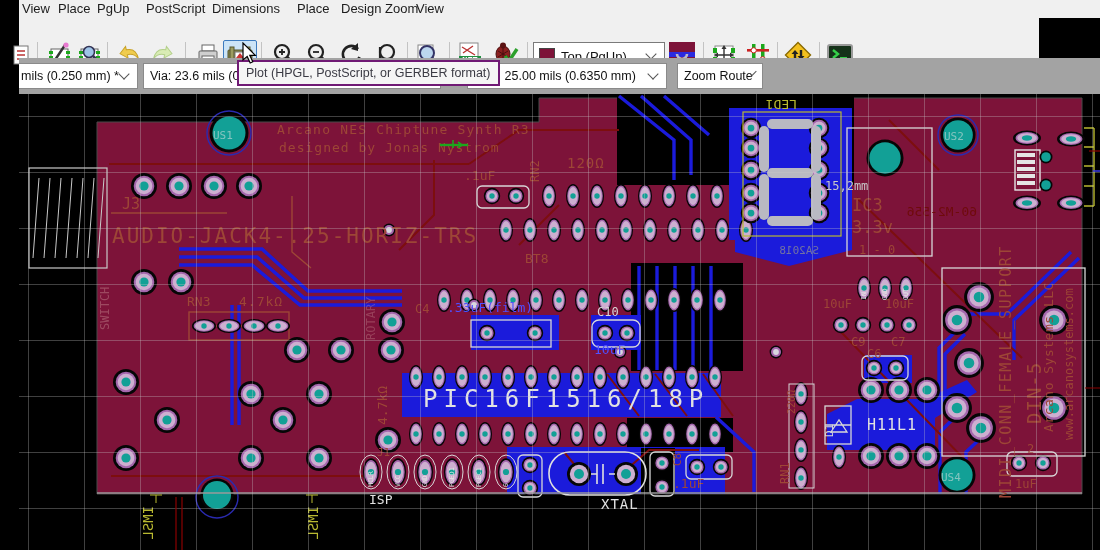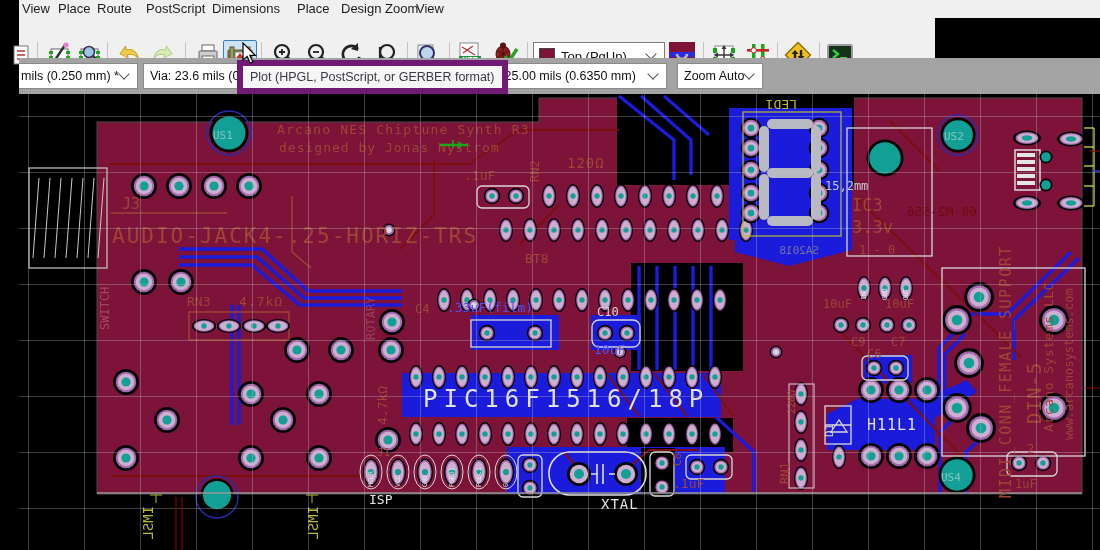--- a/index.html
+++ b/index.html
@@ -1,51 +1,51 @@
 <!DOCTYPE html>
 <html><head>
 <meta charset="utf-8">
 <style>
   html,body{margin:0;padding:0;width:1100px;height:550px;overflow:hidden;background:#000;
     font-family:"Liberation Sans",sans-serif;}
   .app{position:relative;width:1100px;height:550px;margin-left:19px;}
   
   .menubar{position:absolute;left:0;top:0;width:1100px;height:18px;background:#f0f0f0;}
   .menubar span{position:absolute;top:1px;font-size:13px;color:#1c1c1c;}
-  .toolbar{position:absolute;left:0;top:18px;width:916px;height:40px;background:#f0f0f0;}
+  .toolbar{position:absolute;left:0;top:18px;width:1020px;height:40px;background:#f0f0f0;}
   .tbtn{position:absolute;top:22px;width:30px;height:30px;display:flex;align-items:center;justify-content:center;}
   .tsep{position:absolute;top:24px;width:1px;height:27px;background:#c3c3c3;}
   .tbtn.sel{border:1px solid #3d7bbf;background:#cce4f7;border-radius:2px;}
   .layercombo{position:absolute;left:514px;top:24px;width:130px;height:26px;background:#fff;
     border:1px solid #7a7a7a;display:flex;align-items:center;font-size:13px;color:#111;}
   .layercombo .swatch{width:14px;height:14px;background:#7d1339;border:1px solid #444;margin:0 6px 0 5px;}
   .chev{width:7px;height:7px;border-right:1.6px solid #555;border-bottom:1.6px solid #555;
     transform:rotate(45deg);margin-left:auto;margin-right:9px;margin-top:-4px;}
   .optionsbar{position:absolute;left:0;top:58px;width:1100px;height:36px;background:#a3a3a3;
     border-bottom:4px solid #4d7c0f;}
   .combo{position:absolute;top:5px;height:24px;background:#fff;border:1px solid #8a8a8a;
     display:flex;align-items:center;font-size:12.5px;color:#111;white-space:nowrap;overflow:hidden;}
   .combo .txt{padding-left:6px;}
-  .tooltip{position:absolute;left:218px;top:60px;height:22px;background:#f5f5f5;border:6px solid #701a75;
+  .tooltip{position:absolute;left:218px;top:60px;height:22px;background:#f5f5f5;border:2px solid #701a75;
     font-size:12.5px;color:#3b3b44;display:flex;align-items:center;padding:0 7px;z-index:10;}
   .greenbit{position:absolute;left:421px;top:82px;width:30px;height:8px;z-index:5;}
   .cursor{position:absolute;left:222px;top:42px;z-index:30;}
   
   .canvas{position:absolute;left:0;top:94px;width:1100px;height:456px;background:#000;}
   text{font-family:"DejaVu Sans Mono",monospace;}
 </style>
 </head>
 <body>
 
 <div class="app">
 
   <div class="menubar">
     <span style="left:3px">View</span>
     <span style="left:39px">Place</span>
-    <span style="left:78px">Route</span>
+    <span style="left:78px">PgUp</span>
     <span style="left:127px">PostScript</span>
     <span style="left:193px">Dimensions</span>
     <span style="left:278px">Place</span>
     <span style="left:322px">Design Zoom</span>
     <span style="left:397px">View</span>
   </div>
 
   <div class="toolbar">
     <div class="tbtn" style="left:-14px">
       <svg width="24" height="24">
@@ -219,21 +219,21 @@
     </div>
     <div class="combo" style="left:124px;width:296px">
       <span class="txt">Via: 23.6 mils (0.60</span>
       <span class="chev"></span>
     </div>
     <div class="combo" style="left:448px;width:198px">
       <span class="txt">Grid: 25.00 mils (0.6350 mm)</span>
       <span class="chev"></span>
     </div>
     <div class="combo" style="left:658px;width:84px">
-      <span class="txt">Zoom Auto</span>
+      <span class="txt">Zoom Route</span>
       <span class="chev"></span>
     </div>
     <svg class="greenbit" width="30" height="10">
         <path d="M0 5 H28" stroke="#1ca81c" stroke-width="2.4"></path>
         <path d="M13 0 v10 M18 2 l4 3 -4 3" stroke="#1ca81c" stroke-width="1.6" fill="none"></path>
       </svg>
   </div>
 
   <div class="tooltip">
     <span>Plot (HPGL, PostScript, or GERBER format)</span>

